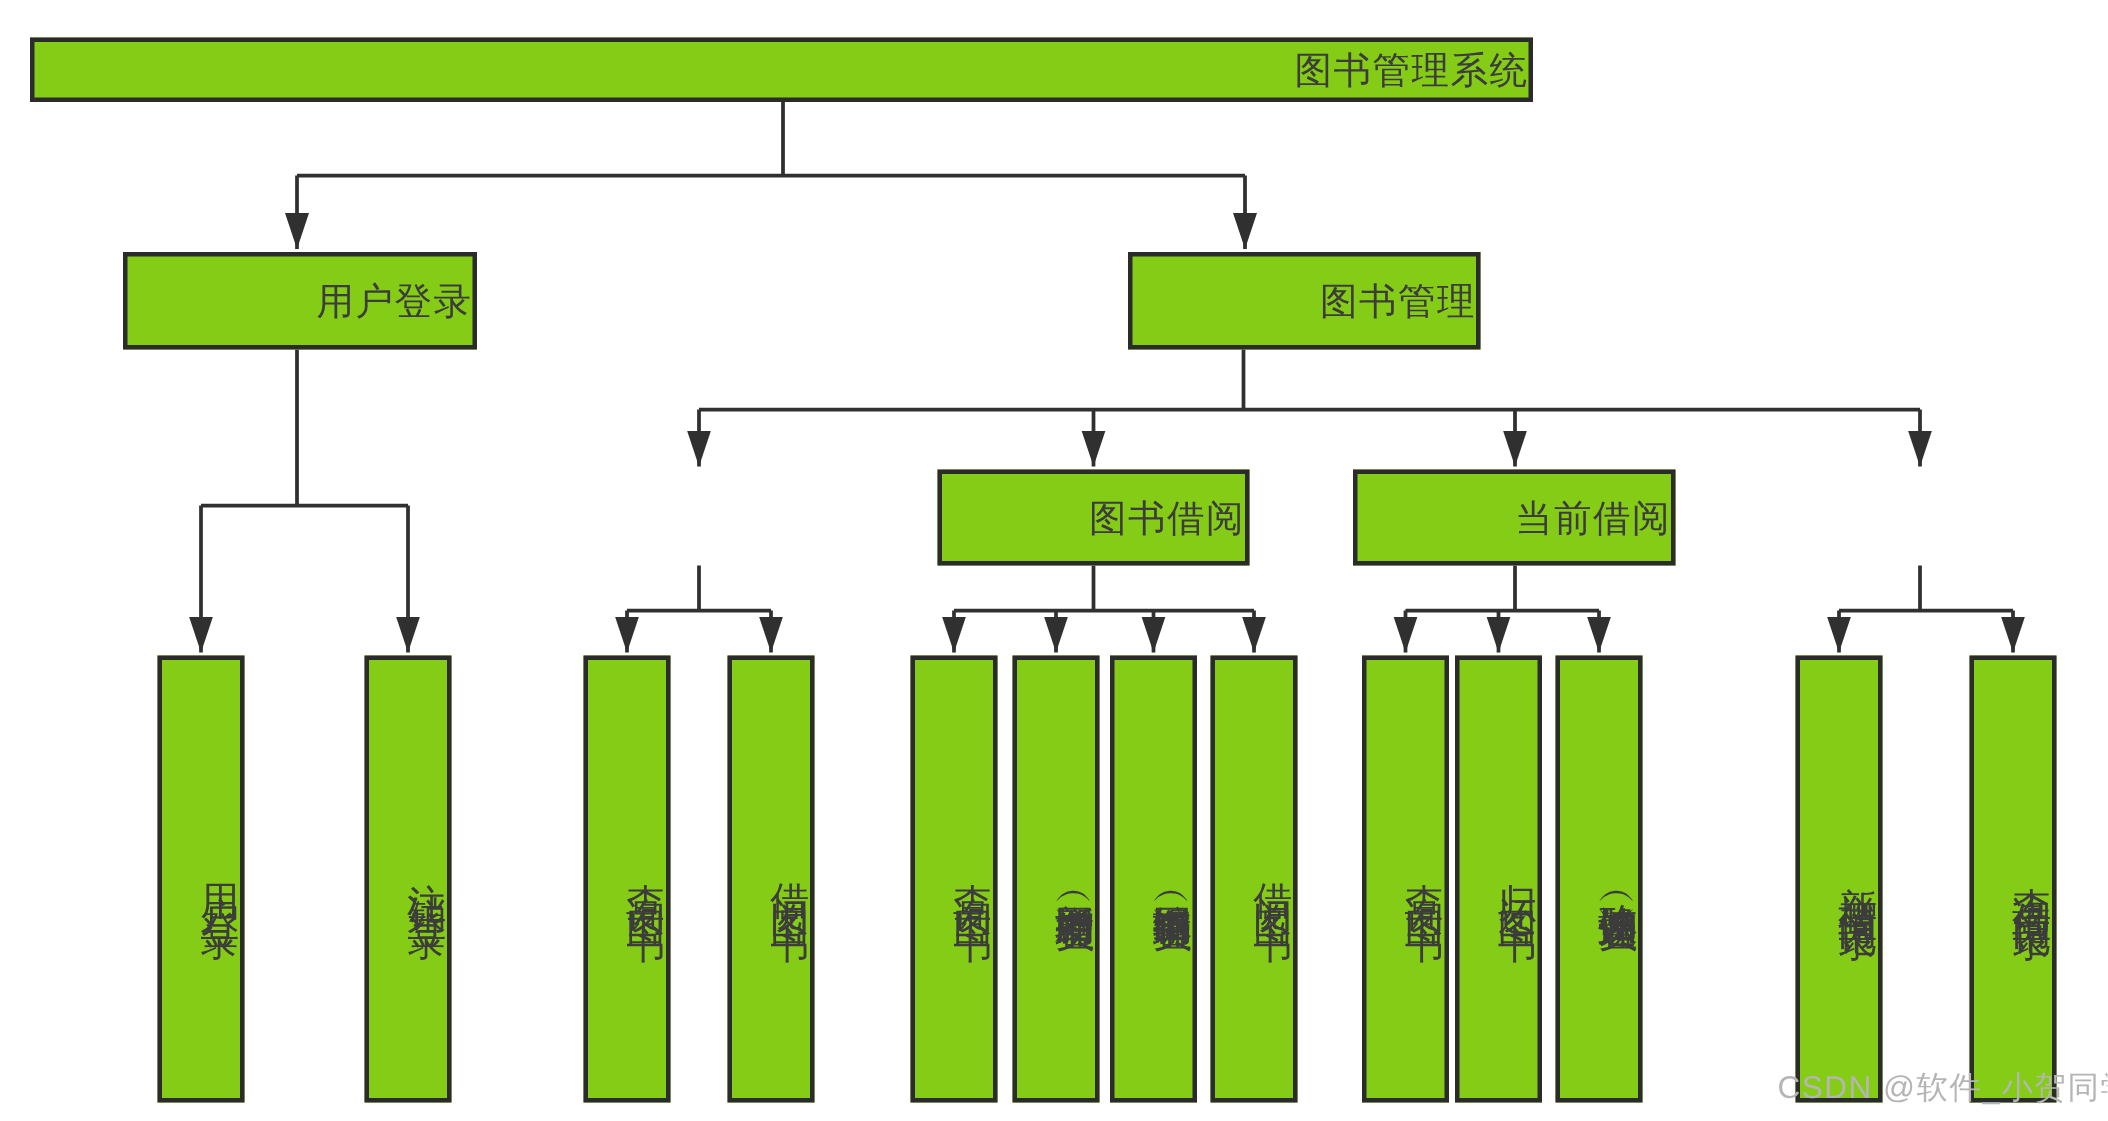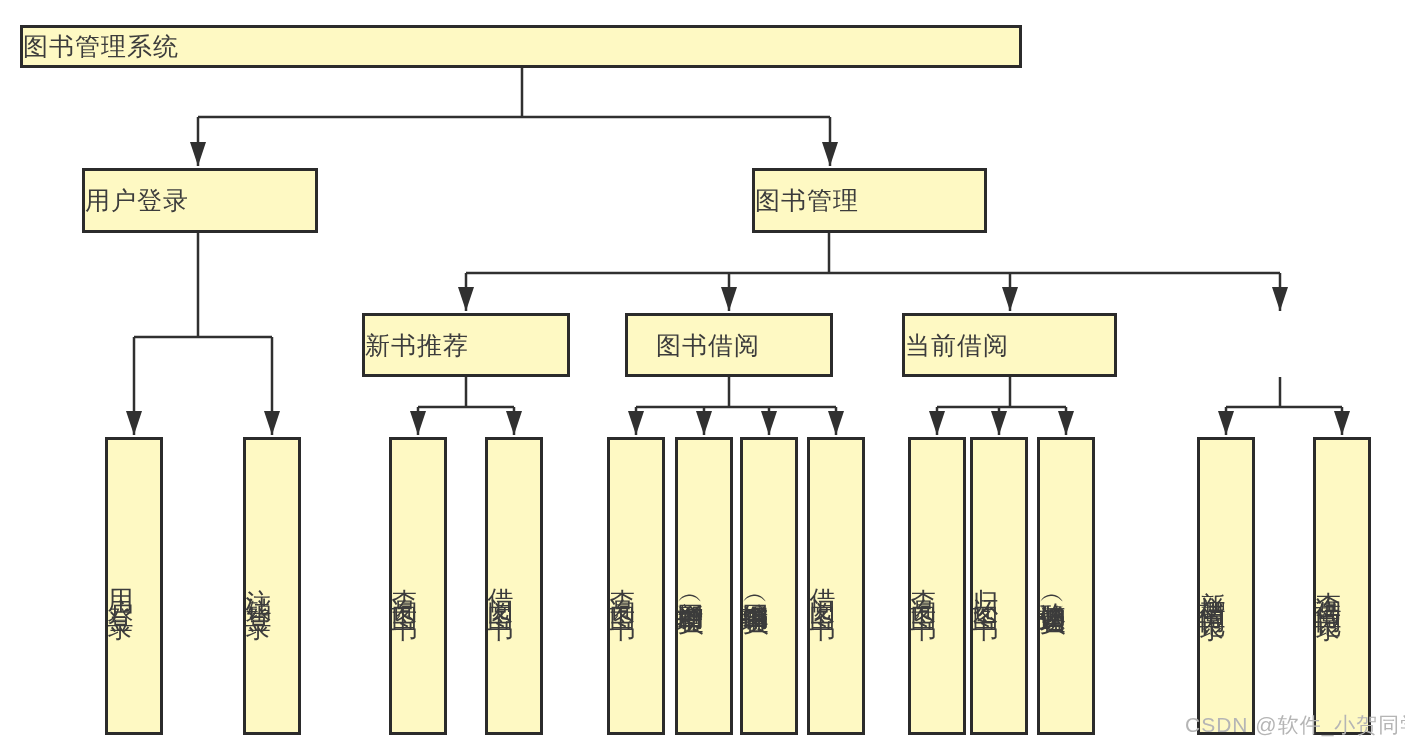--- a/index.html
+++ b/index.html
@@ -9,23 +9,23 @@
     width: 1405px; height: 747px; position: relative; overflow: hidden;
   }
   .stage { position: absolute; inset: 0; width: 1405px; height: 747px; }
 
   
   #connectors { position: absolute; left: 0; top: 0; z-index: 1; }
 
   
   .node {
     position: absolute; z-index: 2;
-    background: #fef9c3;
+    background: #84cc16;
     border: 3px solid #2b2b2b;
-    display: flex; align-items: center; justify-content: flex-start;
+    display: flex; align-items: center; justify-content: flex-end;
     color: #3c3c3c;
   }
   .node span { white-space: nowrap; }
 
   
   .h-node span { font-size: 25px; letter-spacing: 1px; }
 
   .root-box   { left: 20px;   top: 25px;  width: 1002px; height: 43px; }
   .l2-a       { left: 82px;   top: 168px; width: 236px;  height: 65px; }
   .l2-b       { left: 712px;  top: 168px; width: 235px;  height: 65px; margin-left: 40px; }
@@ -123,23 +123,20 @@
     <span>图书管理系统</span>
   </div>
 
   <div class="node h-node l2-a">
     <span>用户登录</span>
   </div>
   <div class="node h-node l2-b">
     <span>图书管理</span>
   </div>
 
-  <div class="node h-node l3-a">
-    <span>新书推荐</span>
-  </div>
   <div class="node h-node l3-b">
     <span>图书借阅</span>
   </div>
   <div class="node h-node l3-c">
     <span>当前借阅</span>
   </div>
 
   <div class="node leaf vt-s lf1">
     <span>用户登录</span>
   </div>

